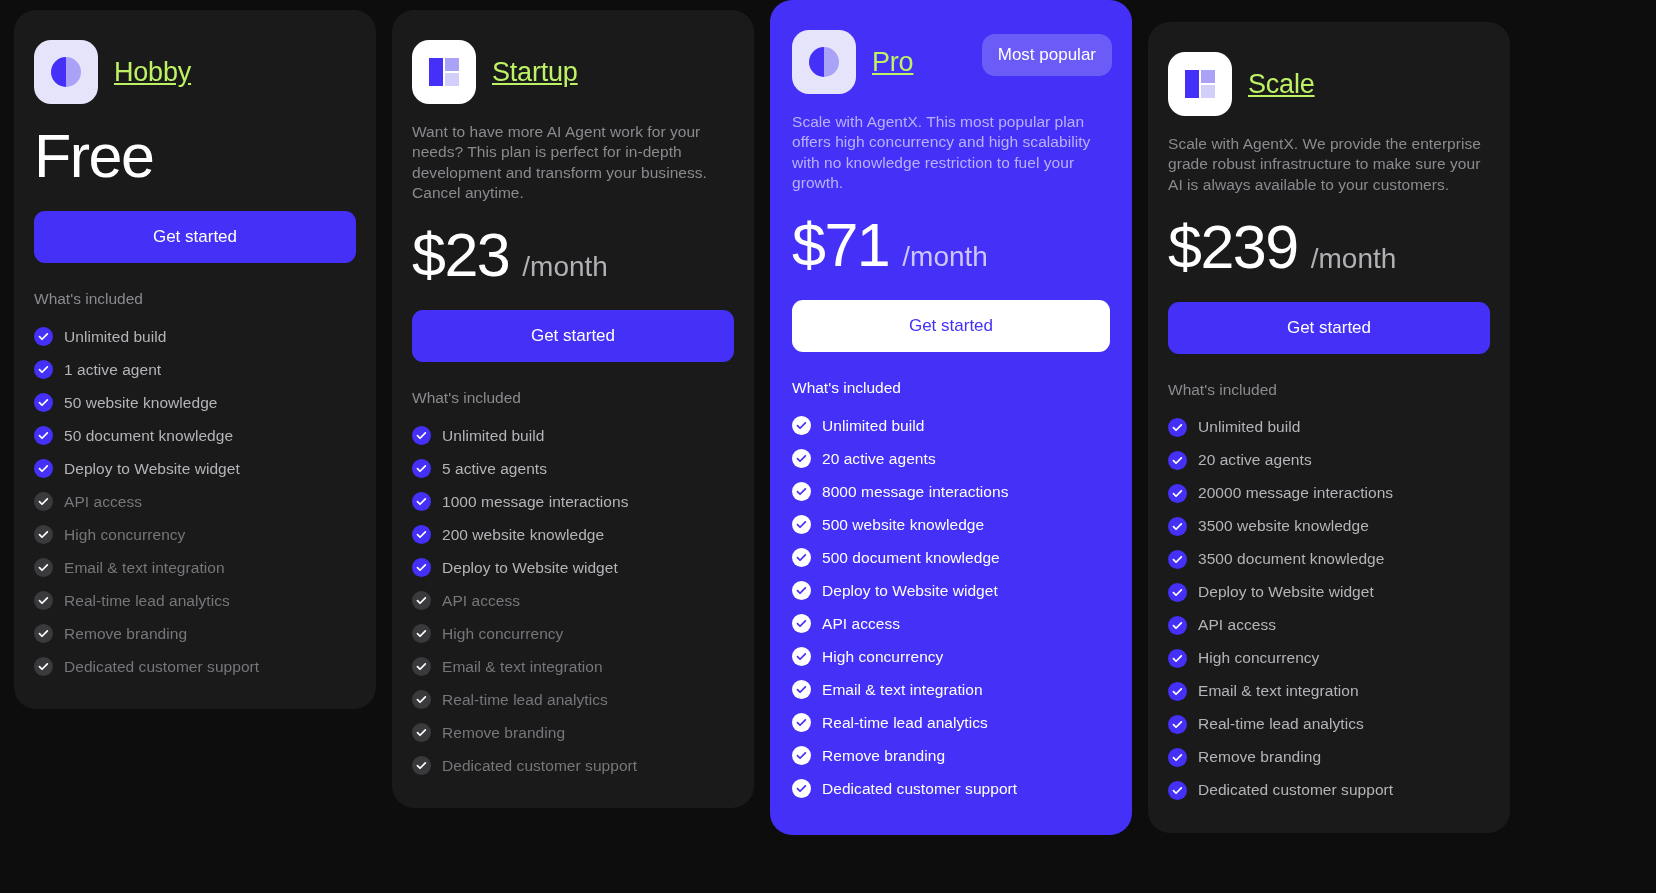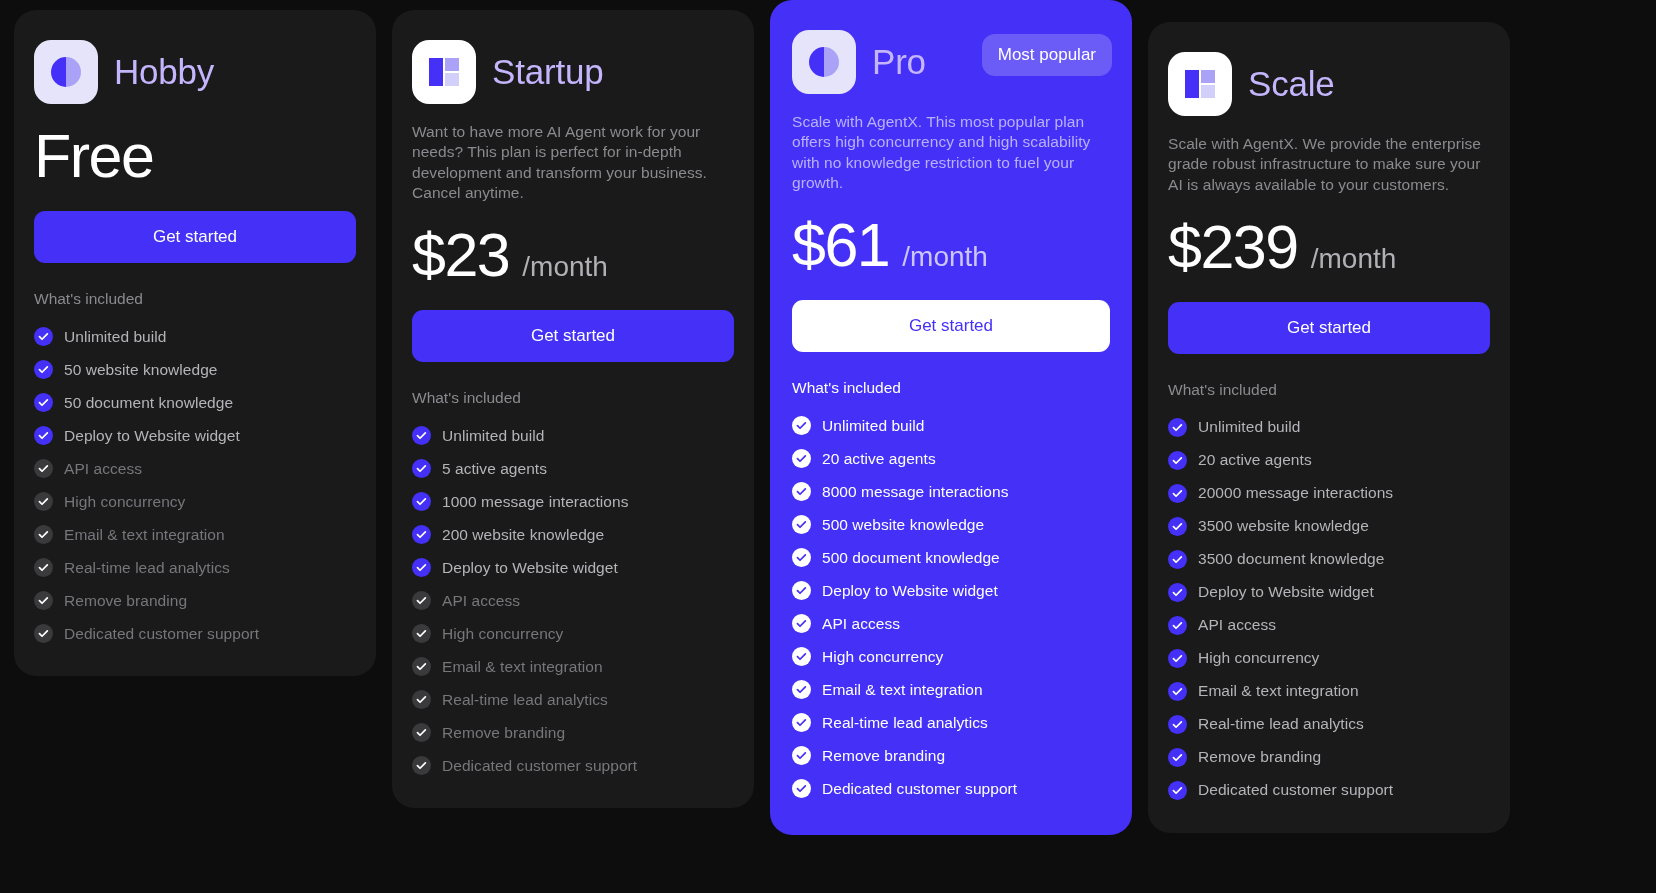--- a/index.html
+++ b/index.html
@@ -47,24 +47,25 @@
   .plan-icon {
     width:64px; height:64px;
     border-radius:17px;
     display:flex; align-items:center; justify-content:center;
     flex:0 0 auto;
   }
   .plan-icon.tint-lav { background:#e6e4fb; }
   .plan-icon.tint-white { background:#ffffff; }
 
   .plan-name {
-    font-size:35px;
-    color:#c4b5fd;
+    font-size:27px;
+    color:#bef264;
     font-weight:400;
     letter-spacing:-0.2px;
+    text-decoration:underline;
   }
 
   .badge {
     position:absolute;
     right:-2px;
     top:4px;
     background:#6b5cf8;
     color:#ffffff;
     font-size:17px;
     padding:11px 16px;
@@ -181,20 +182,28 @@
             </svg>
           </span>
           <span class="feature-text">Unlimited build</span>
         </li>
         <li class="feature on">
           <span class="check">
             <svg width="11" height="11" viewBox="0 0 12 12" aria-hidden="true">
               <path d="M1.6 6.2 L4.4 9 L10.2 3.1" fill="none" stroke="#ffffff" stroke-width="1.9" stroke-linecap="round" stroke-linejoin="round"></path>
             </svg>
           </span>
+          <span class="feature-text">1 active agent</span>
+        </li>
+        <li class="feature on">
+          <span class="check">
+            <svg width="11" height="11" viewBox="0 0 12 12" aria-hidden="true">
+              <path d="M1.6 6.2 L4.4 9 L10.2 3.1" fill="none" stroke="#ffffff" stroke-width="1.9" stroke-linecap="round" stroke-linejoin="round"></path>
+            </svg>
+          </span>
           <span class="feature-text">50 website knowledge</span>
         </li>
         <li class="feature on">
           <span class="check">
             <svg width="11" height="11" viewBox="0 0 12 12" aria-hidden="true">
               <path d="M1.6 6.2 L4.4 9 L10.2 3.1" fill="none" stroke="#ffffff" stroke-width="1.9" stroke-linecap="round" stroke-linejoin="round"></path>
             </svg>
           </span>
           <span class="feature-text">50 document knowledge</span>
         </li>
@@ -371,21 +380,21 @@
           <svg width="34" height="34" viewBox="0 0 34 34" aria-hidden="true">
             <path d="M17 2 A15 15 0 0 0 17 32 Z" fill="#4430f7"></path>
             <path d="M17 2 A15 15 0 0 1 17 32 Z" fill="#a9a2f7"></path>
           </svg>
         </div>
         <div class="plan-name">Pro</div>
         <div class="badge">Most popular</div>
       </div>
       <div class="desc">Scale with AgentX. This most popular plan offers high concurrency and high scalability with no knowledge restriction to fuel your growth.</div>
       <div class="price-row">
-        <span class="price-main">$61</span>
+        <span class="price-main">$71</span>
         <span class="price-period">/month</span>
       </div>
       <button class="cta">Get started</button>
       <div class="included-label">What's included</div>
       <ul class="feature-list">
         <li class="feature on">
           <span class="check">
             <svg width="11" height="11" viewBox="0 0 12 12" aria-hidden="true">
               <path d="M1.6 6.2 L4.4 9 L10.2 3.1" fill="none" stroke="#4430f7" stroke-width="1.9" stroke-linecap="round" stroke-linejoin="round"></path>
             </svg>

